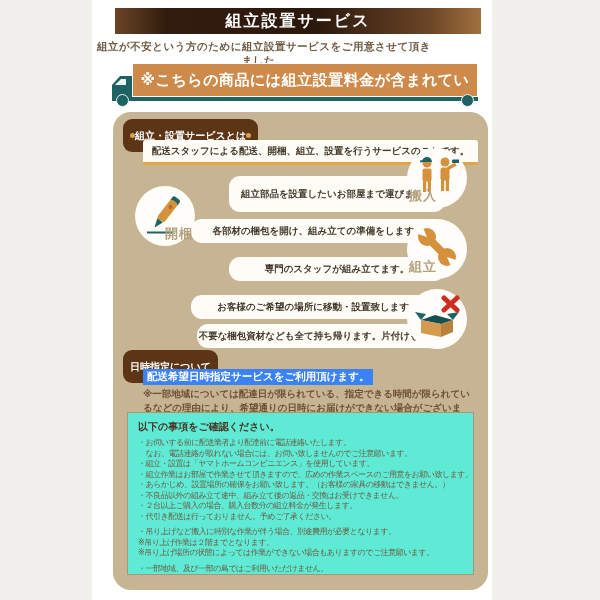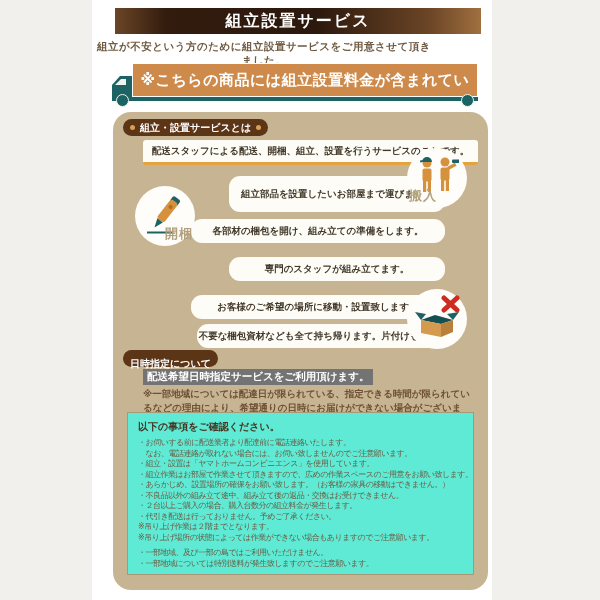--- a/index.html
+++ b/index.html
@@ -39,21 +39,21 @@
   .wheel.w2{left:369px;top:94px;}
 
   
   .panel{
     position:absolute;left:21px;top:112px;width:375px;height:478px;
     background:#c7b492;border-radius:18px;
   }
   .pill{
     position:absolute;height:17px;background:#5c3517;border-radius:9px;
     color:#fff;font-size:10px;font-weight:bold;line-height:17px;
-    padding:0 7px;display:flex;align-items:center;gap:5px;white-space:nowrap;
+    padding:8px 7px;display:flex;align-items:center;white-space:nowrap;
   }
   .pill .dot{width:5px;height:5px;border-radius:50%;background:#d8a152;display:inline-block;}
   .wbar{
     position:absolute;background:#fdfcf6;border-radius:3px;
     color:#42382a;font-size:9.5px;font-weight:bold;text-align:center;
     display:flex;align-items:center;justify-content:center;
   }
   .wbar.underlined{border-bottom:3px solid #e5a33f;}
   .stepbar{
     position:absolute;background:#fdfcf6;border-radius:11px;
@@ -66,21 +66,21 @@
   }
   .circle .lbl{
     position:absolute;bottom:3px;color:#b2a17c;font-size:13px;font-weight:bold;letter-spacing:1px;
   }
   .circle .lbl.ll{left:2px;}
   .circle .lbl.lr{right:2px;}
   .circle svg{position:absolute;left:50%;top:46%;transform:translate(-50%,-50%);}
 
   .highlight{
     position:absolute;left:30px;top:257px;
-    background:#737373;color:#fff;font-size:10.5px;font-weight:bold;
+    background:#3b82f6;color:#fff;font-size:10.5px;font-weight:bold;
     padding:1px 4px;white-space:nowrap;
   }
   .schedule-note{
     position:absolute;left:30px;top:275px;width:332px;
     color:#6d5132;font-size:9.5px;font-weight:bold;line-height:1.45;
   }
 
   
   .notice{
     position:absolute;left:14px;top:300px;width:347px;height:163px;
@@ -162,20 +162,32 @@
           <rect x="17.5" y="6" width="9" height="24" rx="3" fill="#d6913d"></rect>
           <circle cx="22" cy="13" r="2" fill="#b06f24"></circle>
           <polygon points="18.5,30 25.5,30 22,39" fill="#1d6363"></polygon>
         </g>
         <rect x="4" y="39.5" width="26" height="2" fill="#1d6363"></rect>
       </svg>
       </span>
       <span class="lbl lr">開梱</span>
     </div>
 
+    <div class="circle" style="left:294px;top:107px;">
+      <span>
+      <svg width="42" height="42" viewBox="0 0 42 42">
+        <line x1="12" y1="12" x2="30" y2="30" stroke="#d6913d" stroke-width="8"></line>
+        <circle cx="11" cy="11" r="9" fill="#d6913d"></circle>
+        <polygon points="11,11 -1,7 5,-3" fill="#fefdf9"></polygon>
+        <circle cx="31" cy="31" r="9" fill="#d6913d"></circle>
+        <polygon points="31,31 43,35 37,45" fill="#fefdf9"></polygon>
+      </svg>
+      </span>
+      <span class="lbl ll">組立</span>
+    </div>
 
 
     <div class="circle" style="left:294px;top:177px;">
       <span>
       <svg width="48" height="44" viewBox="0 0 48 44">
         <polygon points="8,25 28,29 40,25 22,20" fill="#164f50"></polygon>
         <polygon points="8,25 2,17 13,19" fill="#1d6363"></polygon>
         <polygon points="40,25 46,17 34,19" fill="#1d6363"></polygon>
         <polygon points="8,25 28,29 28,42 8,38" fill="#d49a4f"></polygon>
         <polygon points="28,29 40,25 40,37 28,42" fill="#b8803a"></polygon>
@@ -198,20 +210,21 @@
     <div class="notice">
       <div class="notice-title">以下の事項をご確認ください。</div>
       <div class="notice-item">・お伺いする前に配送業者より配達前に電話連絡いたします。</div>
       <div class="notice-item">　なお、電話連絡が取れない場合には、お伺い致しませんのでご注意願います。</div>
       <div class="notice-item">・組立・設置は「ヤマトホームコンビニエンス」を使用しています。</div>
       <div class="notice-item">・組立作業はお部屋で作業させて頂きますので、広めの作業スペースのご用意をお願い致します。</div>
       <div class="notice-item">・あらかじめ、設置場所の確保をお願い致します。（お客様の家具の移動はできません。）</div>
       <div class="notice-item">・不良品以外の組み立て途中、組み立て後の返品・交換はお受けできません。</div>
       <div class="notice-item">・２台以上ご購入の場合、購入台数分の組立料金が発生します。</div>
       <div class="notice-item">・代引き配送は行っておりません。予めご了承ください。</div>
+      <div class="notice-item gap">・吊り上げなど搬入に特別な作業が伴う場合、別途費用が必要となります。</div>
       <div class="notice-item">※吊り上げ作業は２階までとなります。</div>
       <div class="notice-item">※吊り上げ場所の状態によっては作業ができない場合もありますのでご注意願います。</div>
       <div class="notice-item gap">・一部地域、及び一部の島ではご利用いただけません。</div>
       <div class="notice-item">・一部地域については特別送料が発生致しますのでご注意願います。</div>
     </div>
 
   </div>
 </div>
 
 </body></html>

